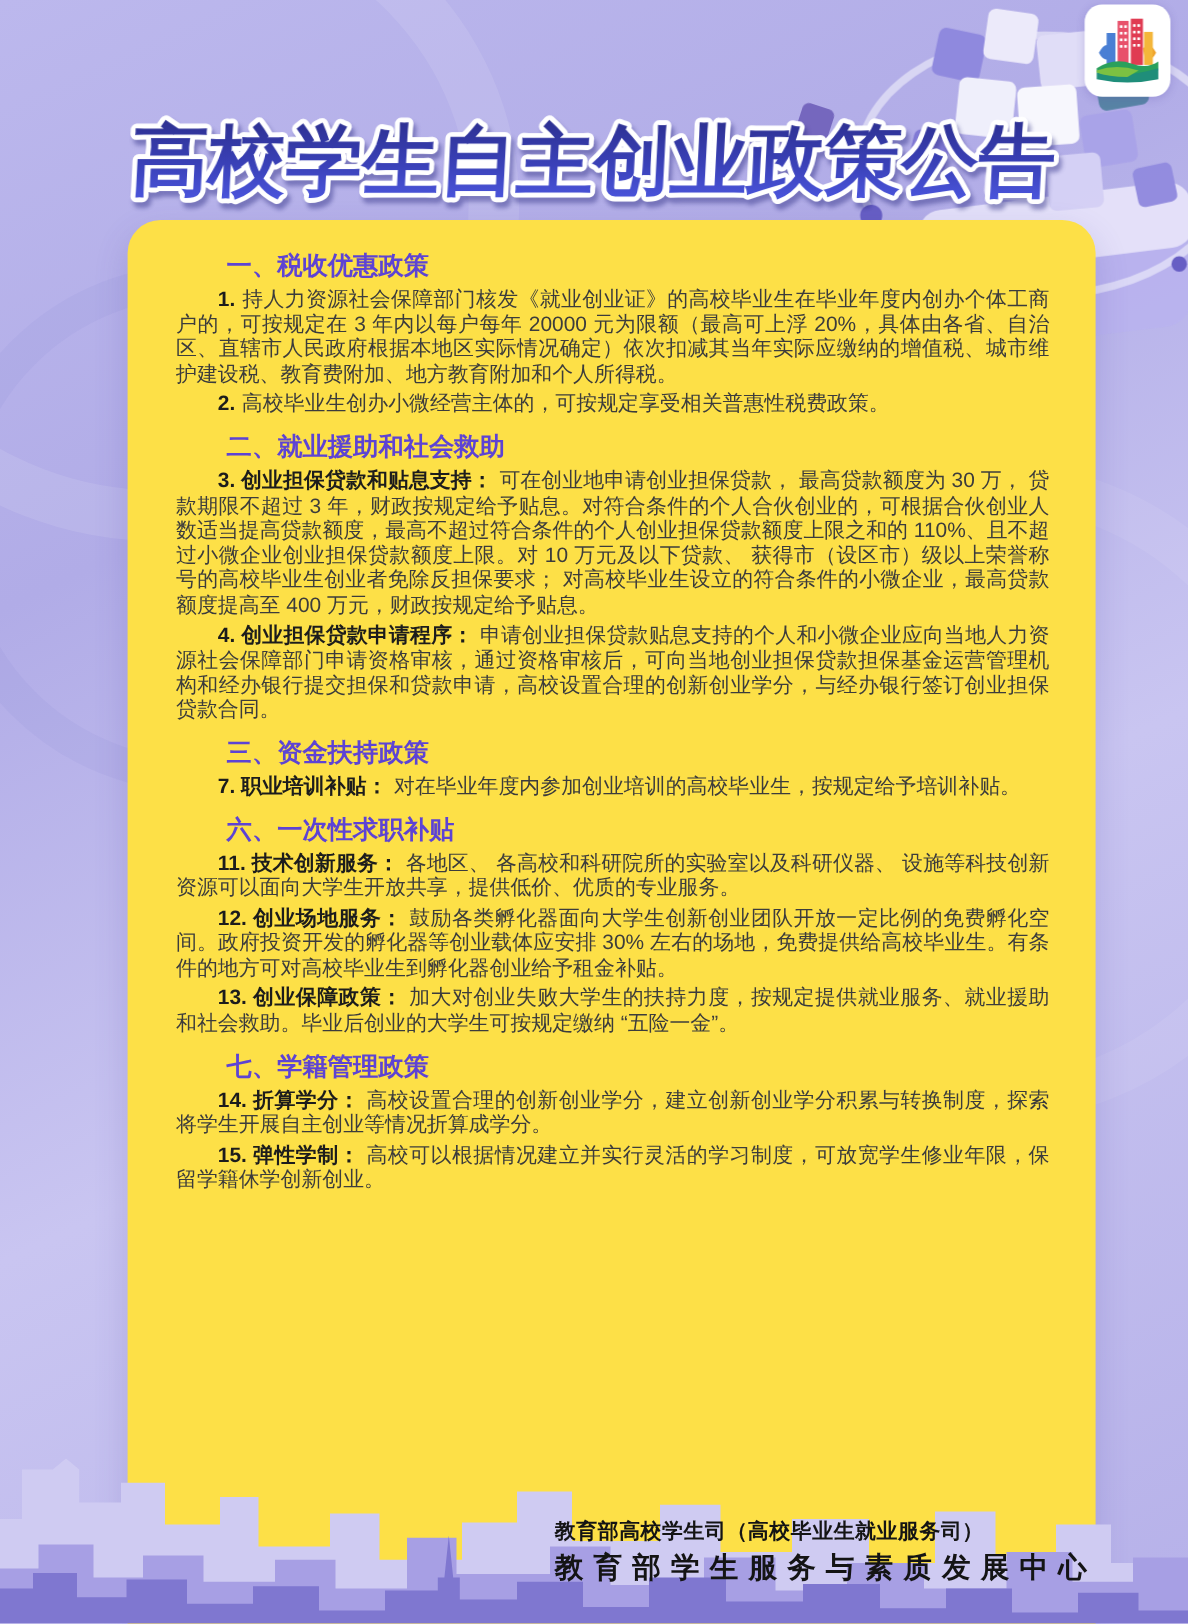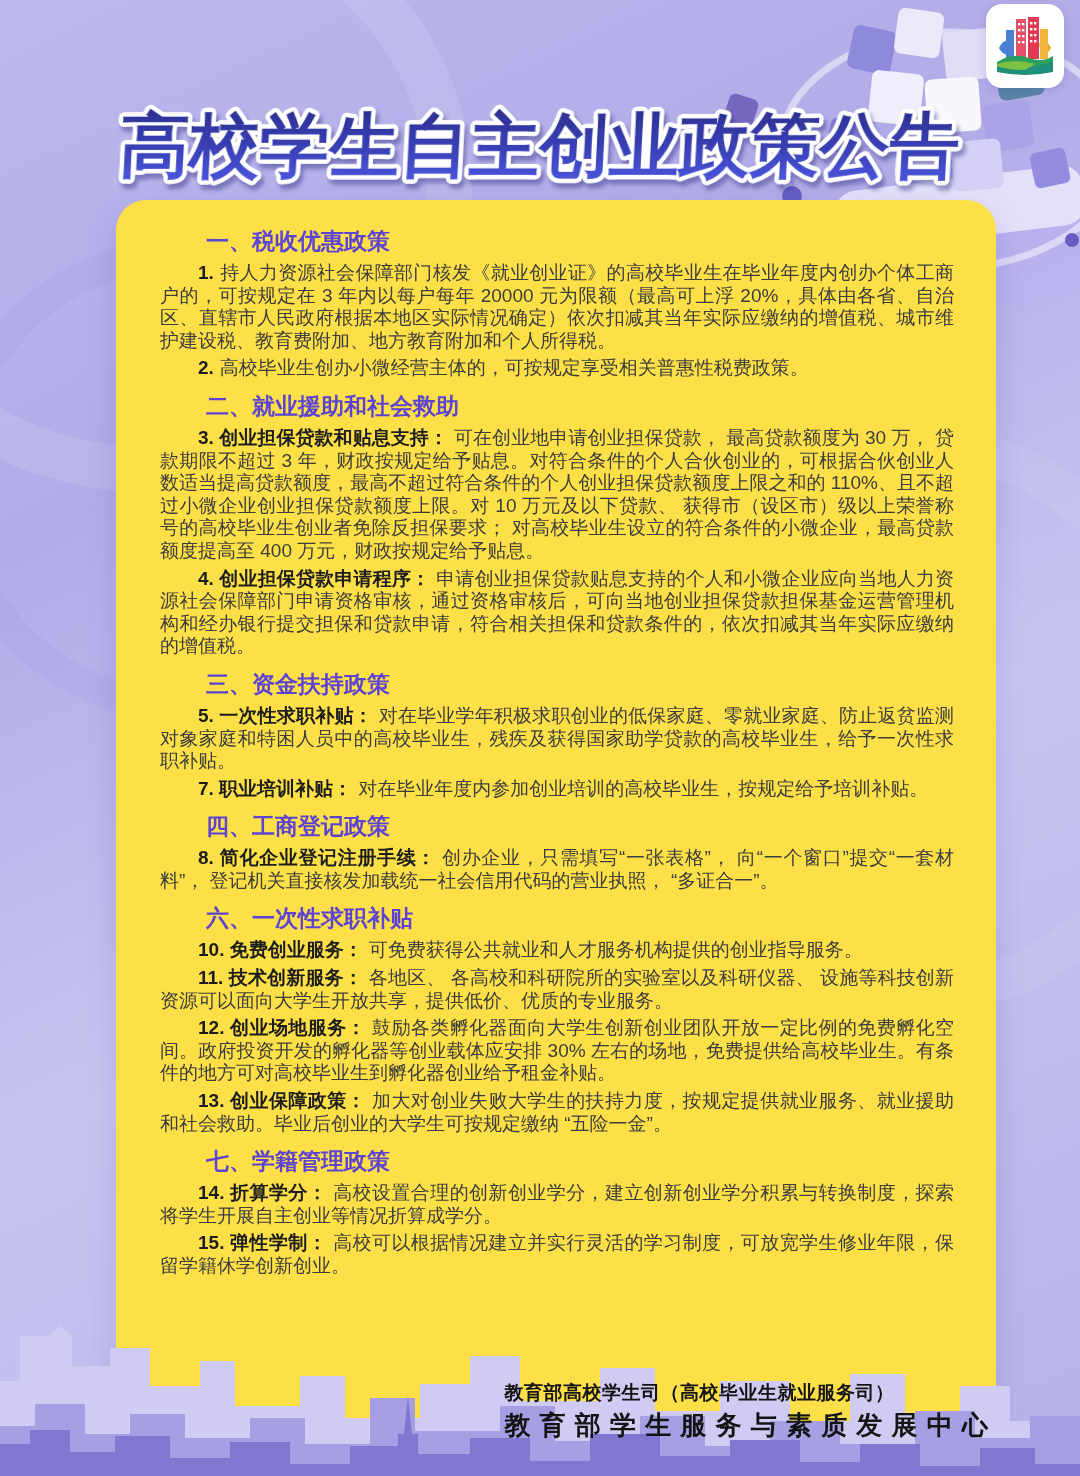--- a/index.html
+++ b/index.html
@@ -128,38 +128,32 @@
 
   <section class="policy-section">
     <h2 class="section-heading">一、税收优惠政策</h2>
     <p class="para"><b>1.</b><span>持人力资源社会保障部门核发《就业创业证》的高校毕业生在毕业年度内创办个体工商户的，可按规定在 3 年内以每户每年 20000 元为限额（最高可上浮 20%，具体由各省、自治区、直辖市人民政府根据本地区实际情况确定）依次扣减其当年实际应缴纳的增值税、城市维护建设税、教育费附加、地方教育附加和个人所得税。</span></p>
     <p class="para"><b>2.</b><span>高校毕业生创办小微经营主体的，可按规定享受相关普惠性税费政策。</span></p>
   </section>
 
   <section class="policy-section">
     <h2 class="section-heading">二、就业援助和社会救助</h2>
     <p class="para"><b>3. 创业担保贷款和贴息支持：</b><span>可在创业地申请创业担保贷款， 最高贷款额度为 30 万， 贷款期限不超过 3 年，财政按规定给予贴息。对符合条件的个人合伙创业的，可根据合伙创业人数适当提高贷款额度，最高不超过符合条件的个人创业担保贷款额度上限之和的 110%、且不超过小微企业创业担保贷款额度上限。对 10 万元及以下贷款、 获得市（设区市）级以上荣誉称号的高校毕业生创业者免除反担保要求； 对高校毕业生设立的符合条件的小微企业，最高贷款额度提高至 400 万元，财政按规定给予贴息。</span></p>
-    <p class="para"><b>4. 创业担保贷款申请程序：</b><span>申请创业担保贷款贴息支持的个人和小微企业应向当地人力资源社会保障部门申请资格审核，通过资格审核后，可向当地创业担保贷款担保基金运营管理机构和经办银行提交担保和贷款申请，符合相关担保和贷款条件的，依次扣减其当年实际应缴纳的增值税。</span></p>
+    <p class="para"><b>4. 创业担保贷款申请程序：</b><span>申请创业担保贷款贴息支持的个人和小微企业应向当地人力资源社会保障部门申请资格审核，通过资格审核后，可向当地创业担保贷款担保基金运营管理机构和经办银行提交担保和贷款申请，高校设置合理的创新创业学分，与经办银行签订创业担保贷款合同。</span></p>
   </section>
 
   <section class="policy-section">
     <h2 class="section-heading">三、资金扶持政策</h2>
-    <p class="para"><b>5. 一次性求职补贴：</b><span>对在毕业学年积极求职创业的低保家庭、零就业家庭、防止返贫监测对象家庭和特困人员中的高校毕业生，残疾及获得国家助学贷款的高校毕业生，给予一次性求职补贴。</span></p>
     <p class="para"><b>7. 职业培训补贴：</b><span>对在毕业年度内参加创业培训的高校毕业生，按规定给予培训补贴。</span></p>
   </section>
 
-  <section class="policy-section">
-    <h2 class="section-heading">四、工商登记政策</h2>
-    <p class="para"><b>8. 简化企业登记注册手续：</b><span>创办企业，只需填写“一张表格”， 向“一个窗口”提交“一套材料”， 登记机关直接核发加载统一社会信用代码的营业执照， “多证合一”。</span></p>
-  </section>
 
 
   <section class="policy-section">
     <h2 class="section-heading">六、一次性求职补贴</h2>
-    <p class="para"><b>10. 免费创业服务：</b><span>可免费获得公共就业和人才服务机构提供的创业指导服务。</span></p>
     <p class="para"><b>11. 技术创新服务：</b><span>各地区、 各高校和科研院所的实验室以及科研仪器、 设施等科技创新资源可以面向大学生开放共享，提供低价、优质的专业服务。</span></p>
     <p class="para"><b>12. 创业场地服务：</b><span>鼓励各类孵化器面向大学生创新创业团队开放一定比例的免费孵化空间。政府投资开发的孵化器等创业载体应安排 30% 左右的场地，免费提供给高校毕业生。有条件的地方可对高校毕业生到孵化器创业给予租金补贴。</span></p>
     <p class="para"><b>13. 创业保障政策：</b><span>加大对创业失败大学生的扶持力度，按规定提供就业服务、就业援助和社会救助。毕业后创业的大学生可按规定缴纳 “五险一金”。</span></p>
   </section>
 
   <section class="policy-section">
     <h2 class="section-heading">七、学籍管理政策</h2>
     <p class="para"><b>14. 折算学分：</b><span>高校设置合理的创新创业学分，建立创新创业学分积累与转换制度，探索将学生开展自主创业等情况折算成学分。</span></p>
     <p class="para"><b>15. 弹性学制：</b><span>高校可以根据情况建立并实行灵活的学习制度，可放宽学生修业年限，保留学籍休学创新创业。</span></p>
   </section>

